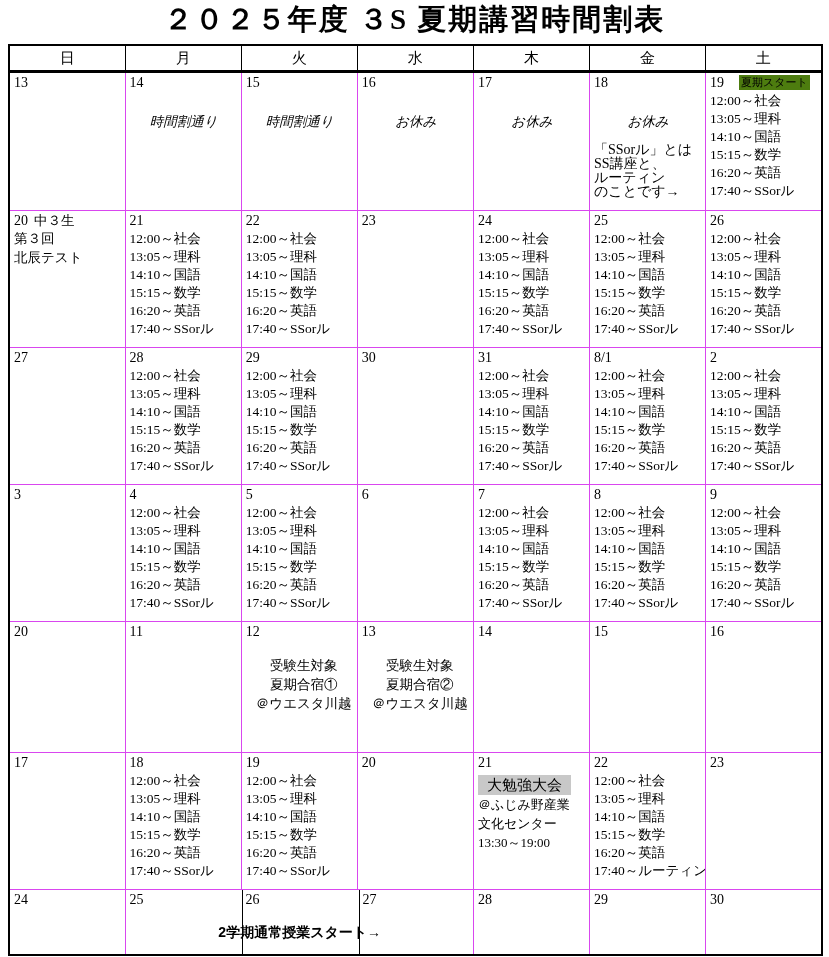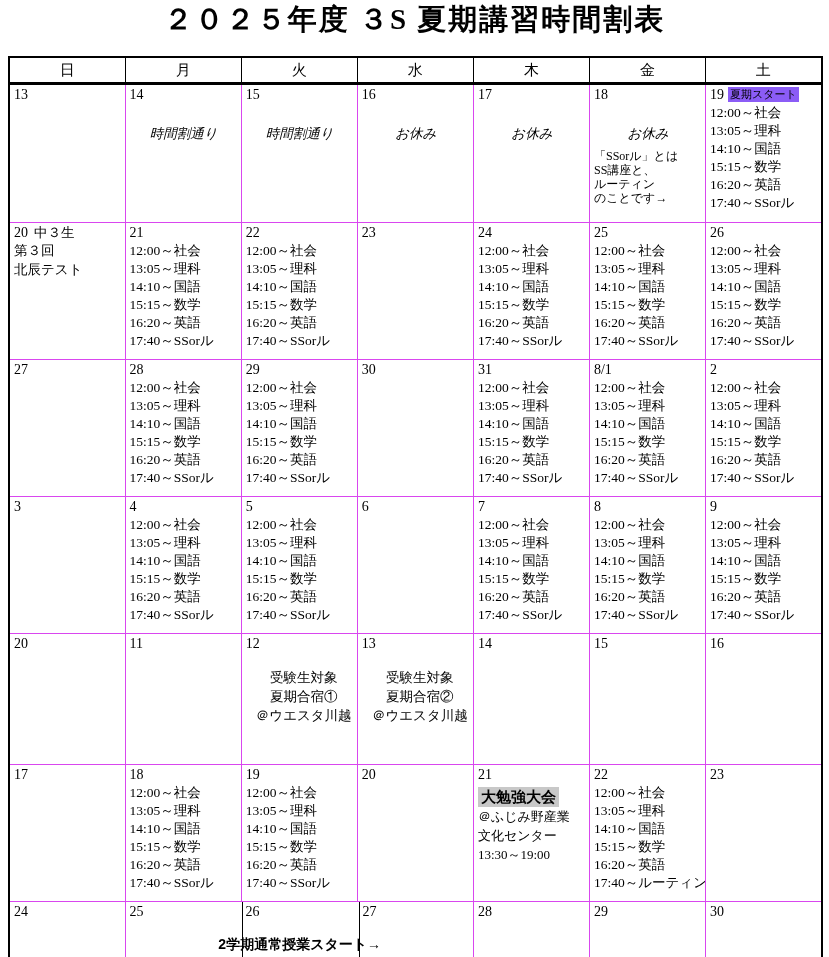--- a/index.html
+++ b/index.html
@@ -20,21 +20,21 @@
     position: relative;
     box-sizing: border-box;
   }
   .title {
     text-align: center;
     font-family: "Liberation Serif", "DejaVu Serif", serif;
     font-size: 29px;
     font-weight: bold;
     letter-spacing: 2px;
     line-height: 34px;
-    padding: 2px 0 20px 0;
+    padding: 2px 0 8px 0;
     margin: 0;
     white-space: nowrap;
   }
   table.cal {
     border-collapse: collapse;
     table-layout: fixed;
     width: 813px;
     margin: 0 8px;
     border: 2px solid #000;
   }
@@ -69,58 +69,58 @@
     display: block;
   }
   .dnum-inline {
     font-size: 14px;
     line-height: 16px;
     display: inline-block;
     vertical-align: top;
   }
   .badge {
     display: inline-block;
-    background: #8b5cf6;
+    background: #4d7c0f;
     color: #000;
     font-size: 11px;
     line-height: 13px;
     padding: 1px 2px;
-    margin-left: 4px;
+    margin-left: 15px;
     vertical-align: top;
     white-space: nowrap;
   }
   .badge-big {
     display: inline-block;
     background: #c8c8c8;
     color: #000;
     font-size: 15px;
     line-height: 18px;
-    font-weight: bold;
-    padding: 1px 3px;
+    font-weight: normal;
+    padding: 1px 9px;
     margin-top: 4px;
     white-space: nowrap;
   }
   .sched {
     margin-top: 1px;
   }
   .sched .ln {
     font-size: 13.5px;
     line-height: 18px;
     white-space: nowrap;
   }
   .centerblk {
     text-align: center;
     font-size: 13.5px;
     line-height: 18px;
     margin-top: 22px;
     font-style: italic;
   }
   .note {
-    margin-top: 6px;
-    font-size: 12px;
+    margin-top: 12px;
+    font-size: 14px;
     line-height: 14px;
   }
   .note div { white-space: nowrap; }
   .camp {
     margin-top: 16px;
     text-align: center;
     font-size: 13.5px;
     line-height: 19px;
     margin-left: 8px;
   }

